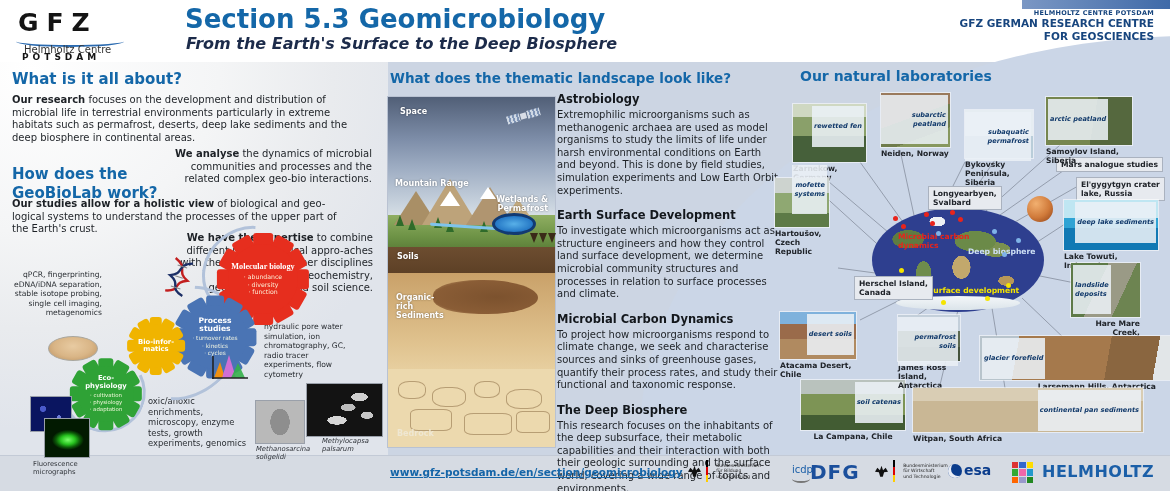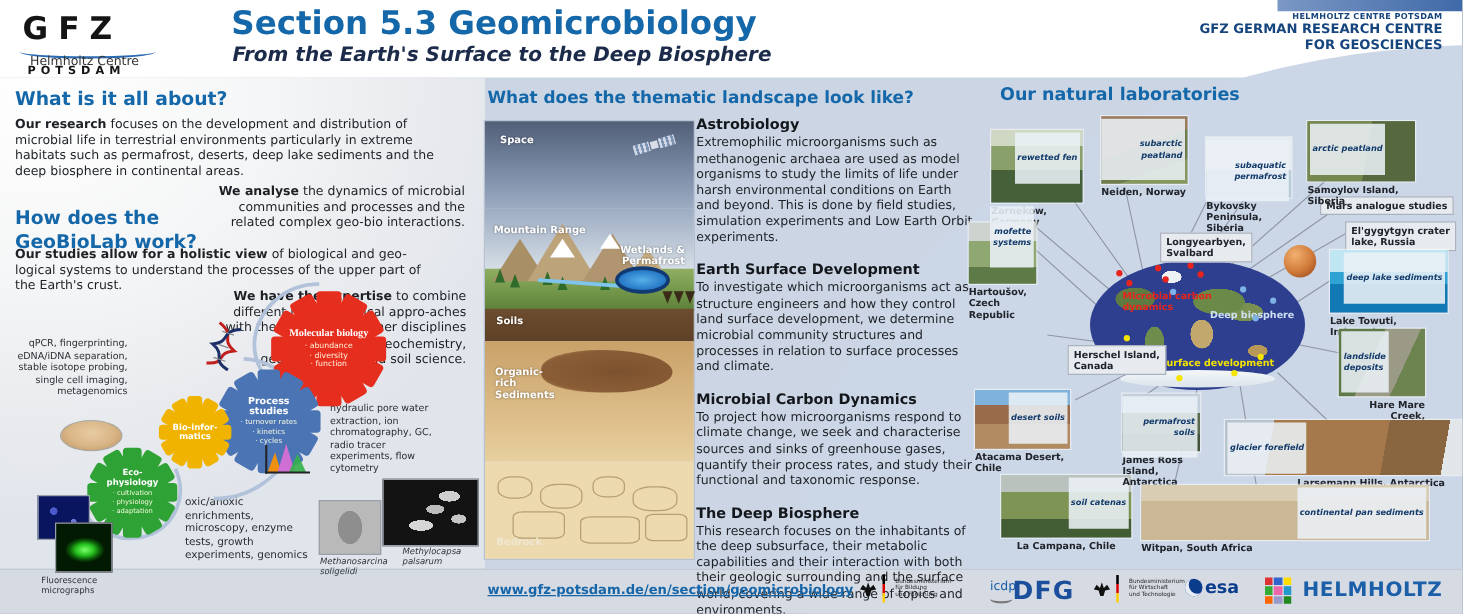--- a/index.html
+++ b/index.html
@@ -182,21 +182,21 @@
 
   <div class="abs h-blue about-h">What is it all about?</div>
   <div class="abs para about-p1"><span class="b">Our research</span><span> focuses on the development and distribution of microbial life in terrestrial environments particularly in extreme habitats such as permafrost, deserts, deep lake sediments and the deep biosphere in continental areas.</span></div>
   <div class="abs para about-p2"><span class="b">We analyse</span><span> the dynamics of microbial communities and processes and the related complex geo-bio interactions.</span></div>
   <div class="abs h-blue lab-h pre">How does the
 GeoBioLab work?</div>
   <div class="abs para lab-p1"><span class="b">Our studies allow for a holistic view</span><span> of biological and geo-logical systems to understand the processes of the upper part of the Earth's crust.</span></div>
   <div class="abs para lab-p2"><span class="b">We have the expertise</span><span> to combine different microbiological appro-aches with the know-how of other disciplines such as (bio)geochemistry, geomorphology and soil science.</span></div>
 
   <div class="abs meth meth-mol">qPCR, fingerprinting, eDNA/iDNA separation, stable isotope probing, single cell imaging, metagenomics</div>
-  <div class="abs meth meth-proc">hydraulic pore water extraction, ion chromatography, GC, radio tracer experiments, flow cytometry</div>
+  <div class="abs meth meth-proc">hydraulic pore water simulation, ion chromatography, GC, radio tracer experiments, flow cytometry</div>
   <div class="abs meth meth-eco">oxic/anoxic enrichments, microscopy, enzyme tests, growth experiments, genomics</div>
 
   <div class="arc" style="left:200px;top:228px;width:90px;height:80px;transform:rotate(-40deg);"></div>
   <div class="arc" style="left:120px;top:290px;width:120px;height:100px;transform:rotate(140deg);"></div>
   <div class="arc" style="left:60px;top:350px;width:80px;height:76px;transform:rotate(200deg);"></div>
 
   <div class="gear" style="--c:#e62e1e;left:222px;top:238px;width:82px;height:82px;">
     <div class="tooth" style="transform:translate(-50%,-50%) rotate(0deg);"></div>
     <div class="tooth" style="transform:translate(-50%,-50%) rotate(30deg);"></div>
     <div class="tooth" style="transform:translate(-50%,-50%) rotate(60deg);"></div>

